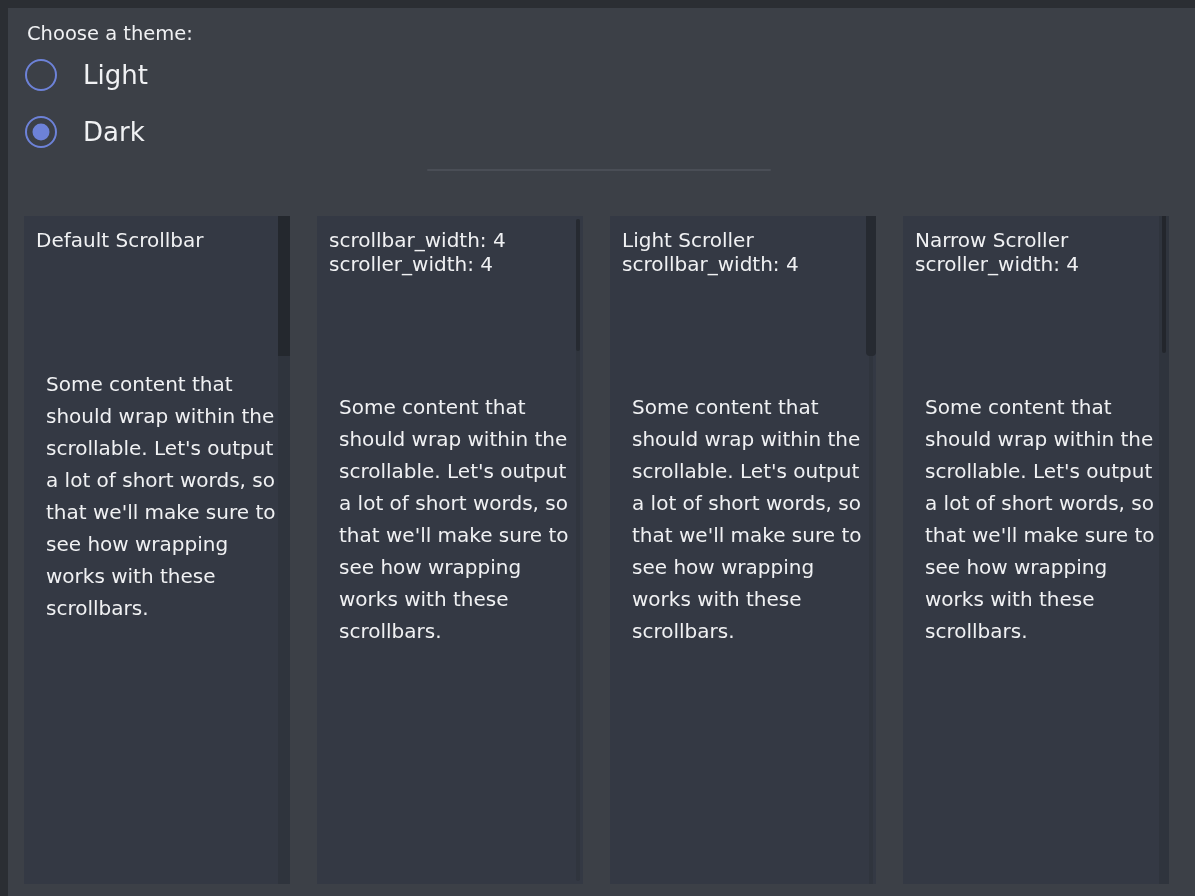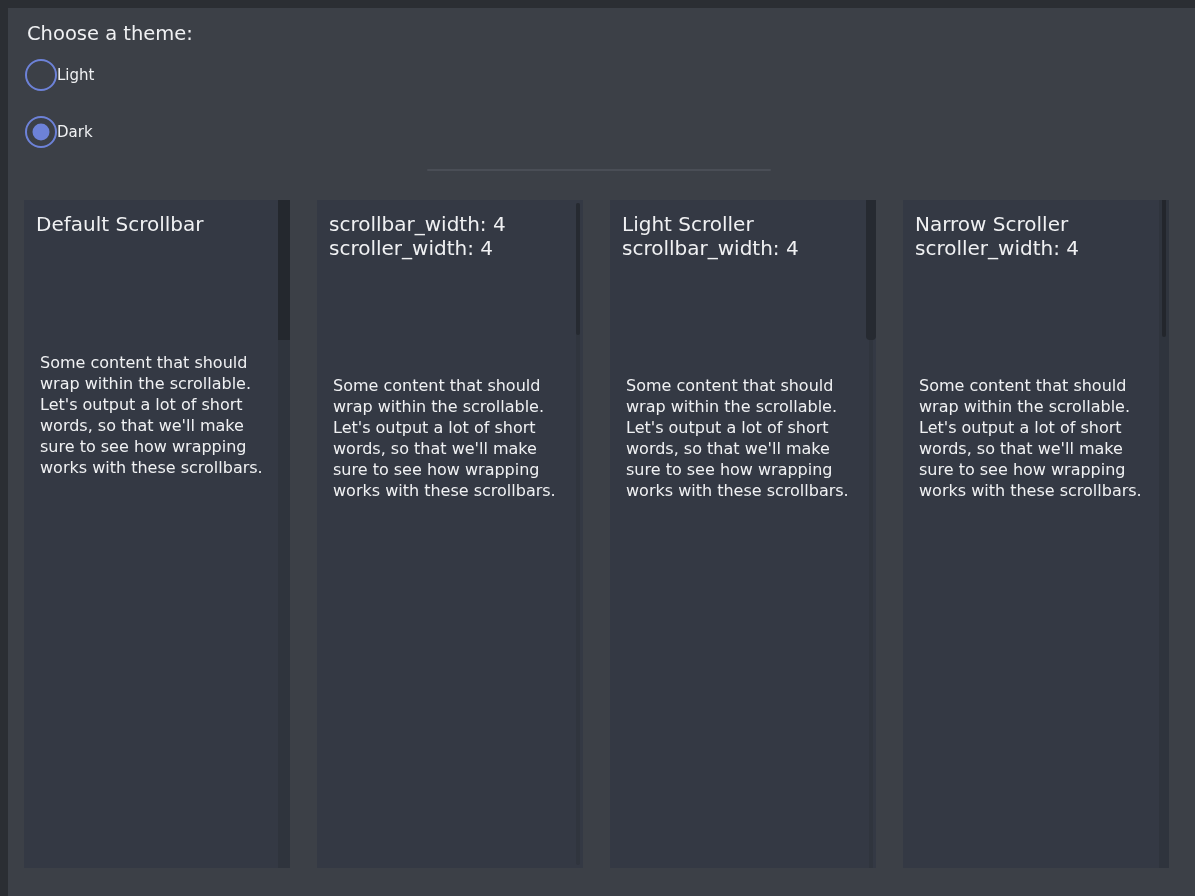--- a/index.html
+++ b/index.html
@@ -31,36 +31,36 @@
   .radio-row.light{top:59px;}
   .radio-row.dark{top:116px;text-align:center;}
   .radio{
     width:32px;height:32px;box-sizing:border-box;border:2px solid var(--accent);
     border-radius:50%;position:relative;flex:0 0 auto;
   }
   .radio.checked::after{
     content:"";position:absolute;left:50%;top:50%;width:17px;height:17px;
     transform:translate(-50%,-50%);border-radius:50%;background:var(--accent);
   }
-  .radio-label{margin-left:0;font-size:15px;}
+  .radio-label{margin-left:26px;font-size:26px;}
 
   .divider{position:absolute;left:427px;top:169px;width:344px;height:2px;background:var(--divider);border-radius:1px;}
 
   .panel{
-    position:absolute;top:200px;width:266px;height:668px;box-sizing:border-box;
+    position:absolute;top:216px;width:266px;height:668px;box-sizing:border-box;
     background:var(--panel-bg);padding:13px 12px;overflow:hidden;
   }
   .panel-1{left:24px;}
   .panel-2{left:317px;}
   .panel-3{left:610px;}
   .panel-4{left:903px;}
 
   .panel-header{margin:0 0 115px 0;}
   .panel-title,.panel-param{font-size:20px;line-height:23.5px;}
-  .panel-content{margin:4px;width:240px;font-size:16px;line-height:21px;}
+  .panel-content{margin:10px;width:240px;font-size:20px;line-height:32px;}
 
   .sb-track,.sb-thumb{position:absolute;}
   
   .p1-track{right:0;top:0;width:12px;height:100%;background:var(--track);}
   .p1-thumb{right:0;top:0;width:12px;height:140px;background:var(--thumb);}
   
   .p2-track{right:3px;top:3px;width:4px;height:calc(100% - 6px);background:#30353e;border-radius:2px;}
   .p2-thumb{right:3px;top:3px;width:4px;height:132px;background:#262a31;border-radius:2px;}
   
   .p3-track{right:3px;top:0;width:4px;height:100%;background:#30353e;}

